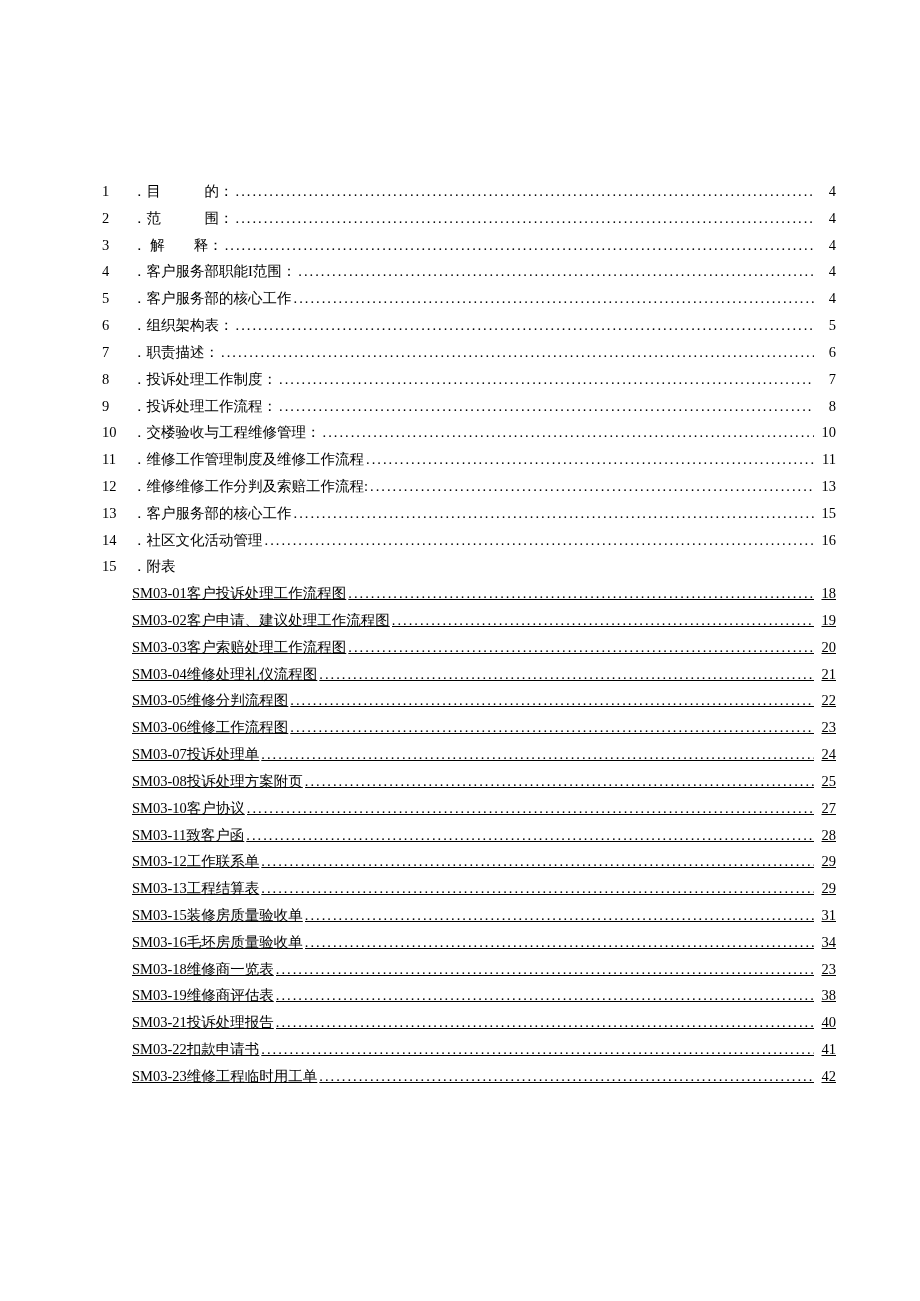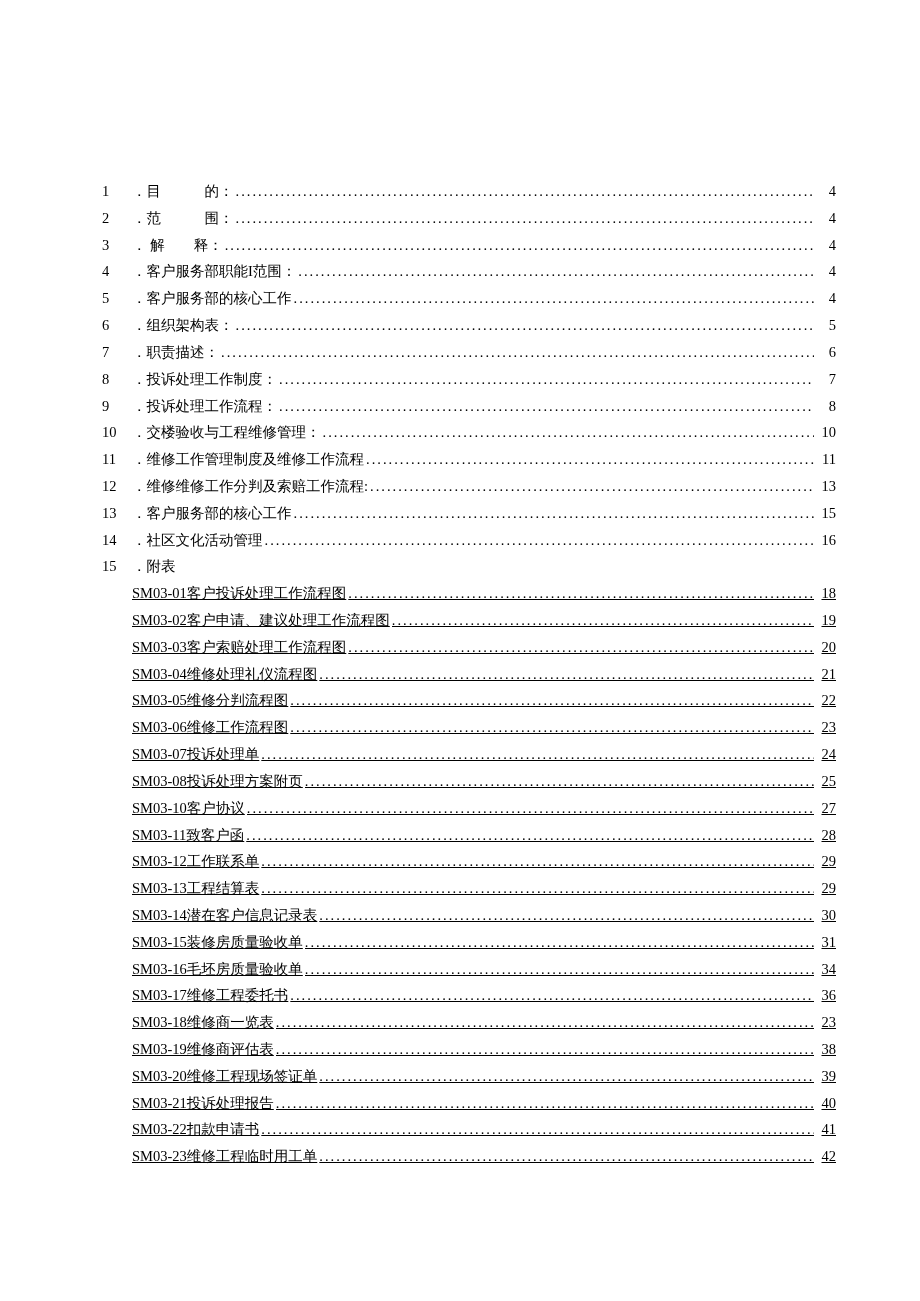--- a/index.html
+++ b/index.html
@@ -220,59 +220,41 @@
         <span class="toc-page">29</span>
       </div>
       <div class="toc-row toc-sub">
         <span class="toc-num"></span>
         <span class="toc-title">SM03-13工程结算表</span>
         <span class="toc-leader"></span>
         <span class="toc-page">29</span>
       </div>
       <div class="toc-row toc-sub">
         <span class="toc-num"></span>
-        <span class="toc-title">SM03-14潜在客户信息记录表</span>
-        <span class="toc-leader"></span>
-        <span class="toc-page">30</span>
-      </div>
-      <div class="toc-row toc-sub">
-        <span class="toc-num"></span>
         <span class="toc-title">SM03-15装修房质量验收单</span>
         <span class="toc-leader"></span>
         <span class="toc-page">31</span>
       </div>
       <div class="toc-row toc-sub">
         <span class="toc-num"></span>
         <span class="toc-title">SM03-16毛坯房质量验收单</span>
         <span class="toc-leader"></span>
         <span class="toc-page">34</span>
       </div>
       <div class="toc-row toc-sub">
         <span class="toc-num"></span>
-        <span class="toc-title">SM03-17维修工程委托书</span>
-        <span class="toc-leader"></span>
-        <span class="toc-page">36</span>
-      </div>
-      <div class="toc-row toc-sub">
-        <span class="toc-num"></span>
         <span class="toc-title">SM03-18维修商一览表</span>
         <span class="toc-leader"></span>
         <span class="toc-page">23</span>
       </div>
       <div class="toc-row toc-sub">
         <span class="toc-num"></span>
         <span class="toc-title">SM03-19维修商评估表</span>
         <span class="toc-leader"></span>
         <span class="toc-page">38</span>
-      </div>
-      <div class="toc-row toc-sub">
-        <span class="toc-num"></span>
-        <span class="toc-title">SM03-20维修工程现场签证单</span>
-        <span class="toc-leader"></span>
-        <span class="toc-page">39</span>
       </div>
       <div class="toc-row toc-sub">
         <span class="toc-num"></span>
         <span class="toc-title">SM03-21投诉处理报告</span>
         <span class="toc-leader"></span>
         <span class="toc-page">40</span>
       </div>
       <div class="toc-row toc-sub">
         <span class="toc-num"></span>
         <span class="toc-title">SM03-22扣款申请书</span>

